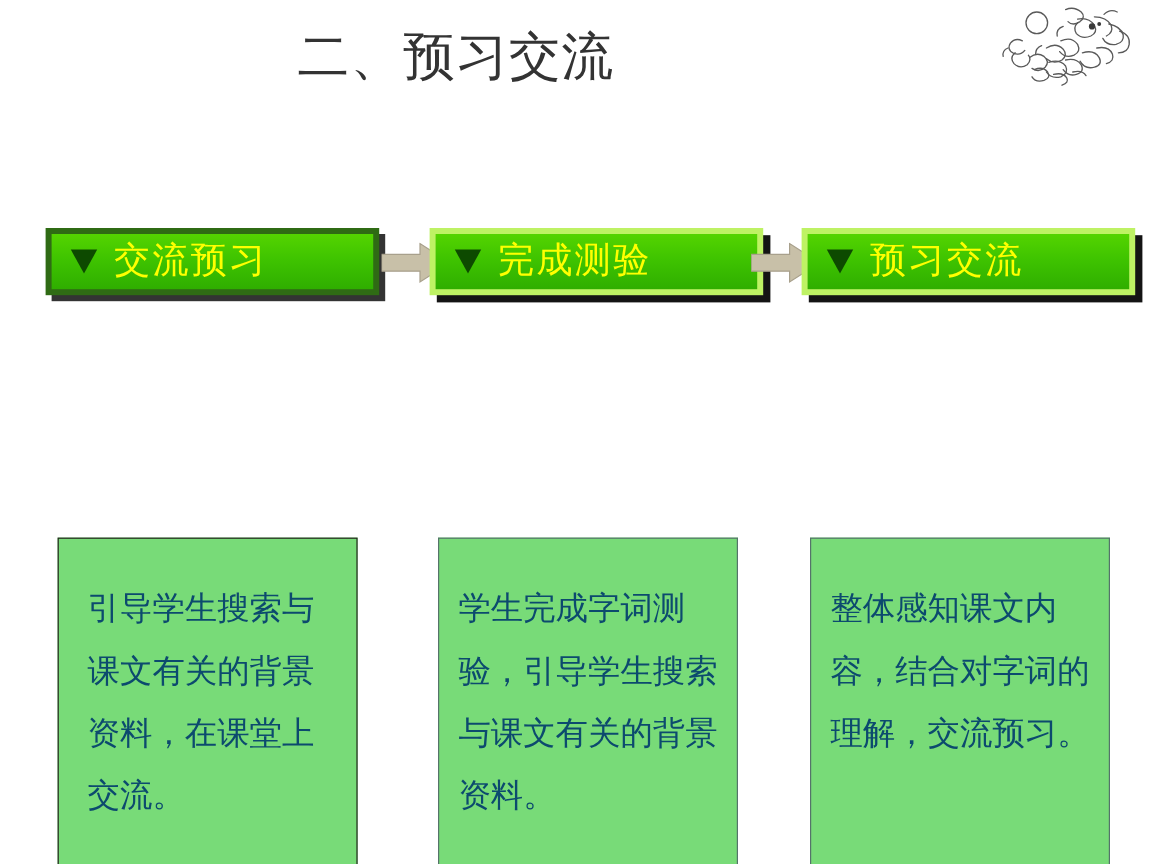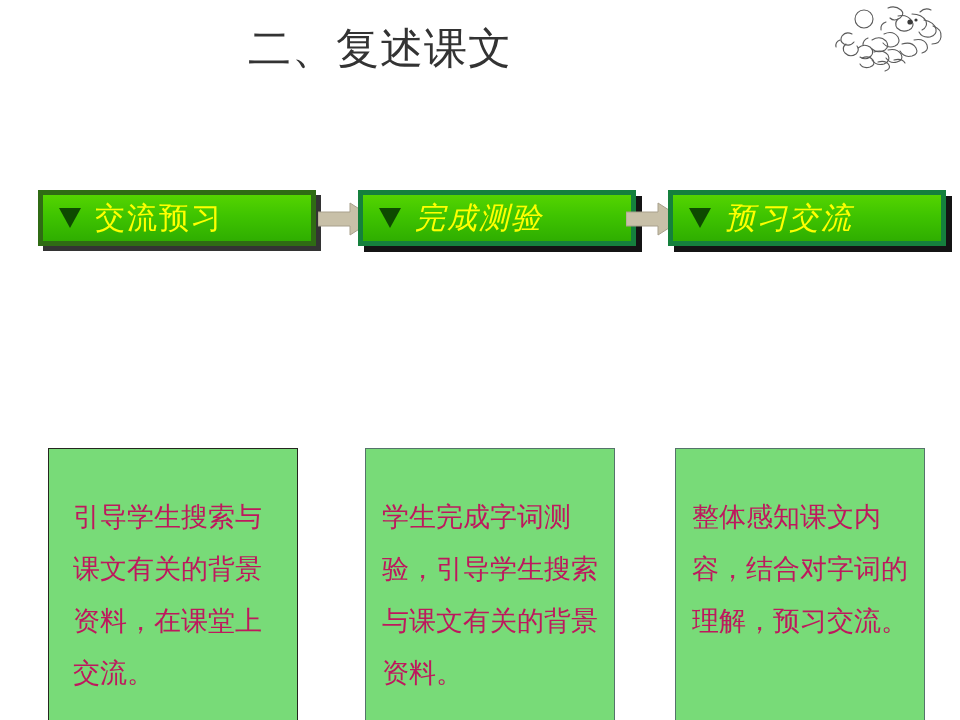--- a/index.html
+++ b/index.html
@@ -68,23 +68,22 @@
   .chip {
     position: relative;
     width: 278px;
     height: 56px;
     box-sizing: border-box;
     background: #2f6b14;
     padding: 5px;
     box-shadow: 5px 5px 0 rgba(0,0,0,0.80);
   }
   .col-2 .chip, .col-3 .chip {
-    background: #15803d;
+    background: #bef264;
     box-shadow: 6px 6px 0 rgba(0,0,0,0.92);
-    font-style: italic;
   }
   .chip-inner {
     position: relative;
     width: 100%;
     height: 100%;
     box-sizing: border-box;
     background: linear-gradient(to bottom, #54d400 0%, #3fc400 45%, #36b800 75%, #2fae00 100%);
     display: flex;
     align-items: center;
   }
@@ -117,46 +116,46 @@
     border: 1px solid #33332f;
   }
   .col-1 .panel { left: 10px; border-color: #26261f; }
   .col-2 .panel { left: 7px;  border-color: #55736a; }
   .col-3 .panel { left: 7px;  border-color: #55736a; }
 
   .panel-text {
     position: absolute;
     left: 16px;
     right: 14px;
-    top: 42px;
+    top: 32px;
     font-family: "Liberation Serif", "DejaVu Serif", serif;
     font-size: 27px;
     line-height: 52px;
-    color: #be185d;
+    color: #0c4a6e;
     text-align: left;
     letter-spacing: 0px;
   }
   .col-1 .panel-text { left: 24px; right: 10px; }
 
   
   .arrow {
     position: absolute;
     top: 202px;
     width: 58px;
     height: 34px;
   }
   .arrow-1 { left: 318px; }
   .arrow-2 { left: 626px; }
 </style>
 </head>
 <body>
 
 <div class="slide">
 
-  <div class="slide-title">二、复述课文</div>
+  <div class="slide-title">二、预习交流</div>
 
   <div class="corner-art">
     <svg width="122" height="72" viewBox="0 0 122 72" xmlns="http://www.w3.org/2000/svg">
       <g fill="none" stroke="#5a5a5a" stroke-width="1.1" stroke-linecap="round">
         <circle cx="36" cy="15" r="9"></circle>
         <path d="M60 4 q7 -3 13 2 q4 4 -1 8 q-6 4 -10 0"></path>
         <path d="M70 12 q9 -2 14 5 q3 6 -3 9 q-7 3 -12 -2 q-3 -5 1 -9"></path>
         <path d="M84 10 q10 0 14 7 q2 6 -4 9"></path>
         <path d="M96 16 q10 2 12 9 q1 6 -6 8 q-8 1 -11 -5"></path>
         <path d="M105 22 q9 3 8 11 q-1 7 -9 7"></path>
@@ -223,18 +222,18 @@
     </div>
 
     <div class="column col-3">
       <div class="chip">
         <div class="chip-inner">
           <span class="chip-tri"></span>
           <span class="chip-label">预习交流</span>
         </div>
       </div>
       <div class="panel">
-        <div class="panel-text">整体感知课文内容，结合对字词的理解，预习交流。</div>
+        <div class="panel-text">整体感知课文内容，结合对字词的理解，交流预习。</div>
       </div>
     </div>
 
   </div>
 </div>
 
 </body></html>

